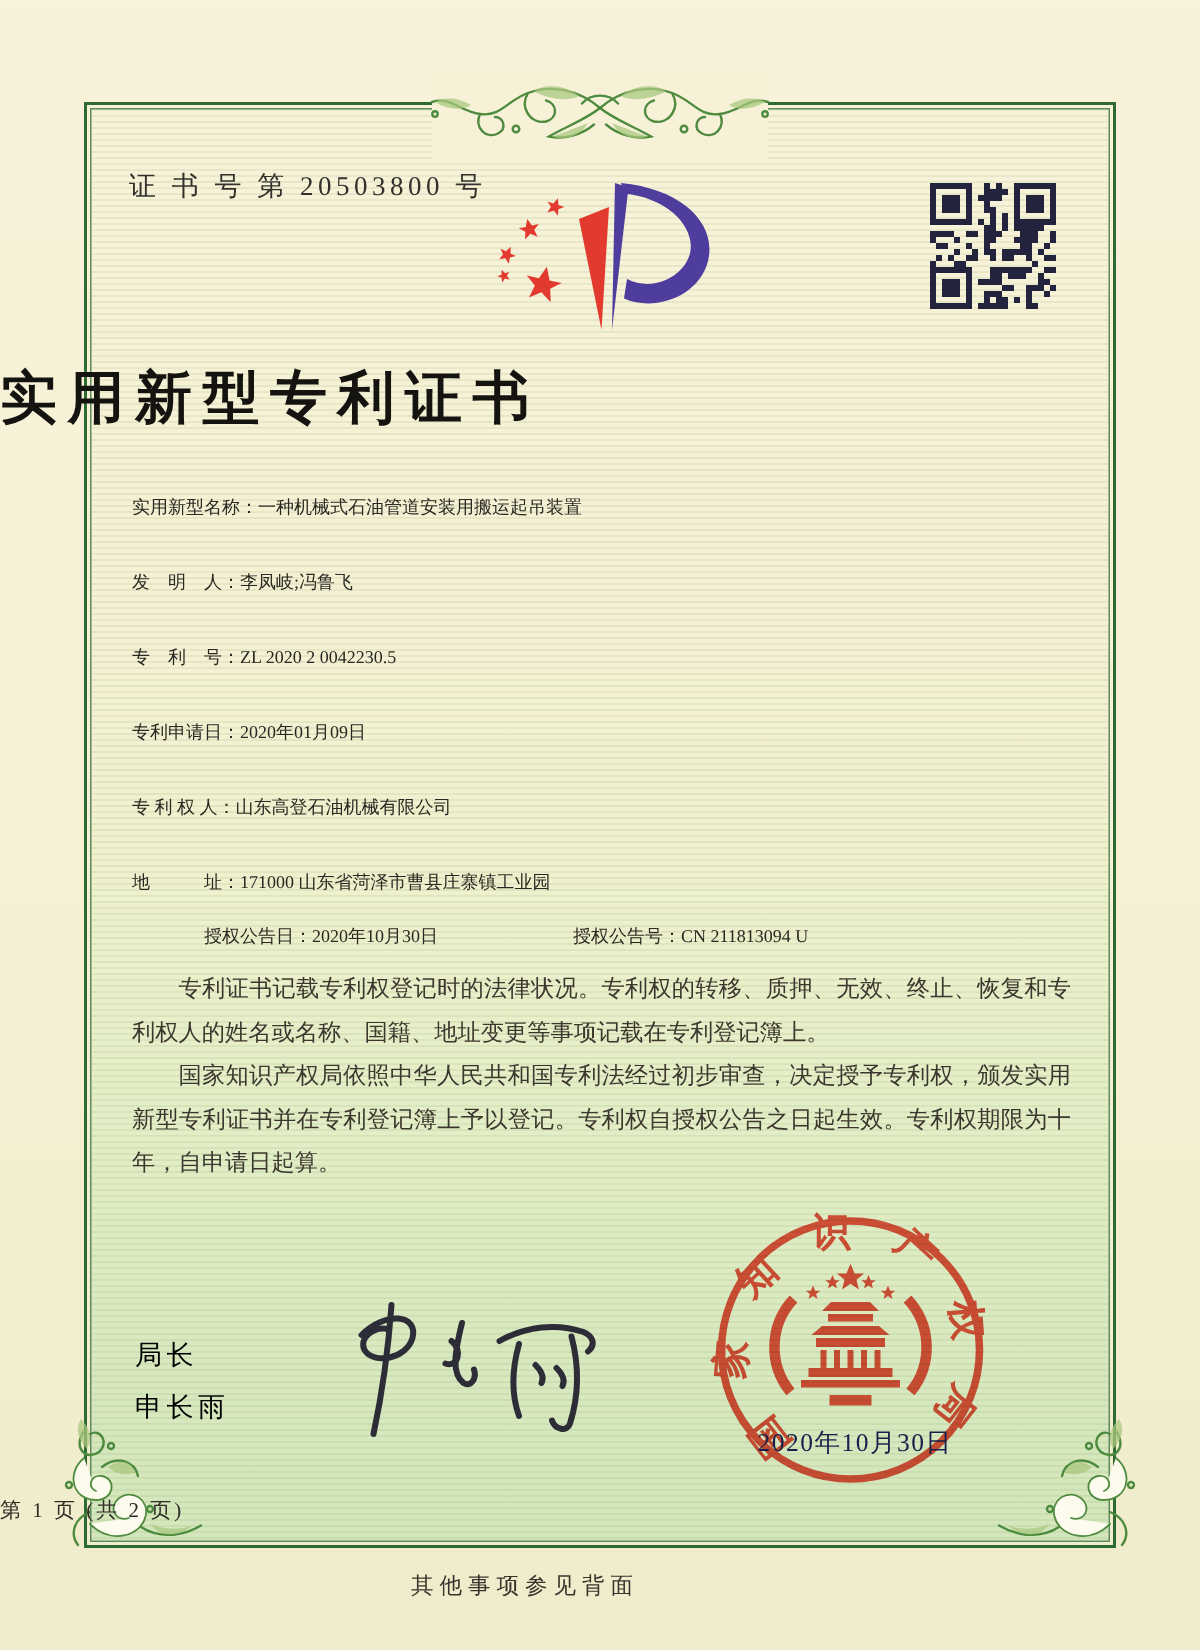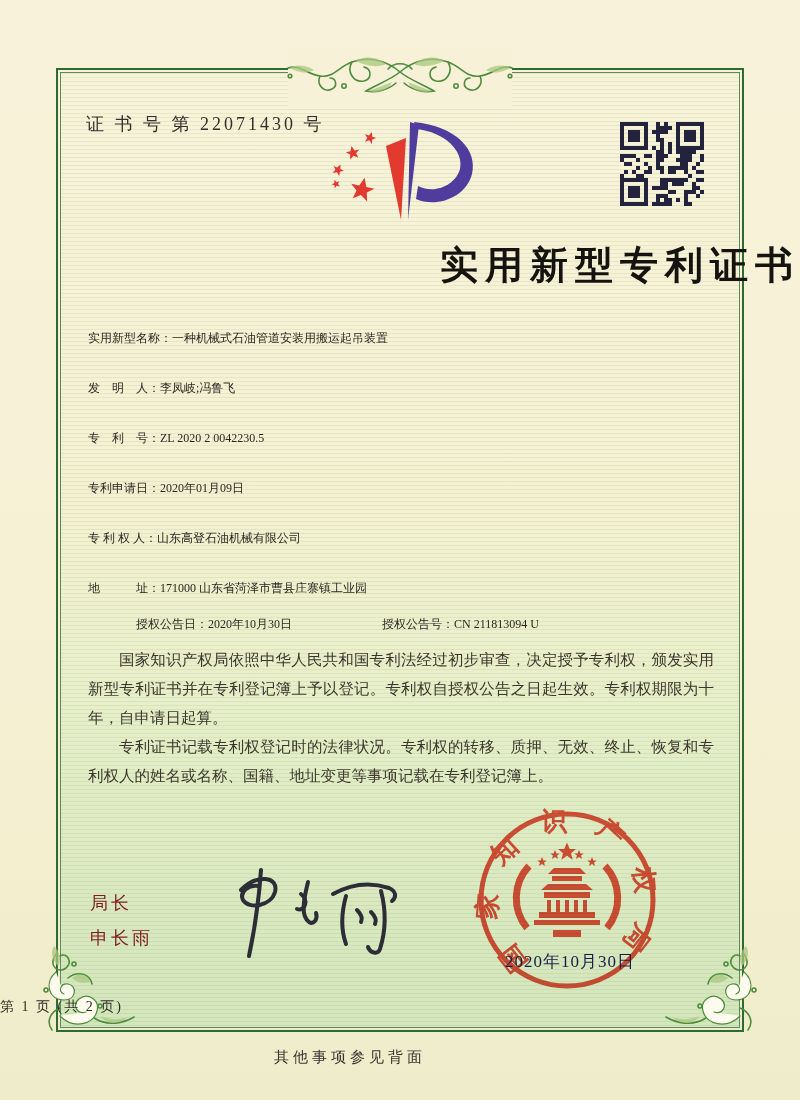--- a/index.html
+++ b/index.html
@@ -28,33 +28,33 @@
   }
   .frame-inner{
     position:absolute;inset:2px;border:1px solid var(--inner_line_green);
     background:
       repeating-linear-gradient(180deg, rgba(110,165,95,.13) 0 1px, rgba(110,165,95,0) 1px 4px),
       linear-gradient(180deg,#f8f2d9 0%,#f6f1d4 38%,#eff0cd 55%,#e3edc6 72%,#d9e8bf 88%,#d4e6bb 100%);
   }
   .abs{position:absolute;}
   .cert-no{left:86px;top:112px;font-size:18px;letter-spacing:3px;color:#33302b;}
   .title{
-    left:0;top:240px;width:800px;text-align:right;
+    left:0;top:240px;width:800px;text-align:left;
     font-size:38px;font-weight:700;letter-spacing:7px;color:#15130f;
   }
   .fields{left:88px;top:326px;width:624px;font-size:12px;}
   .field-row{height:24px;line-height:24px;margin-bottom:26px;white-space:nowrap;}
   .field-row.last{margin-bottom:12px;}
   .field-label{white-space:pre;}
   .grant-row{display:flex;height:24px;line-height:24px;white-space:nowrap;margin-left:48px;}
   .grant-pair-1{width:246px;}
   .paras{left:88px;top:645px;width:626px;font-size:15.5px;line-height:29px;
     color:#3c372e;text-align:justify;}
   .paras p{margin:0;text-indent:2em;}
-  .director{left:90px;top:891px;font-size:18px;letter-spacing:3px;color:#7f1d1d;}
+  .director{left:90px;top:891px;font-size:18px;letter-spacing:3px;color:#000000;}
   .director div{margin-bottom:11px;}
   .sig-svg{left:205px;top:858px;}
   .sig-svg path{stroke:#2d2d38;stroke-width:4;fill:none;stroke-linecap:round;stroke-linejoin:round;}
   .seal{left:465px;top:798px;opacity:.9;mix-blend-mode:multiply;}
   .seal .ring{fill:none;stroke:var(--seal_red);stroke-width:5;}
   .seal .emb{fill:var(--seal_red);}
   .seal .embs{fill:none;stroke:var(--seal_red);}
   .seal text{fill:var(--seal_red);font-weight:700;font-size:26px;letter-spacing:26px;
     font-family:"Liberation Serif","DejaVu Serif",serif;}
   .seal-date{left:470px;top:950px;width:200px;text-align:center;font-size:17px;
@@ -115,21 +115,21 @@
       <circle cx="16" cy="70" r="2"></circle>
     </g>
   </svg>
 </div>
 <div class="abs corner-right">
   <svg width="120" height="120" viewBox="0 0 120 120">
     <use href="#cornerOrn" transform="translate(120 0) scale(-1 1)"></use>
   </svg>
 </div>
 
-<div class="abs cert-no">证 书 号 第 22071430 号</div>
+<div class="abs cert-no">证 书 号 第 20503800 号</div>
 
 <div class="abs logo">
   <svg width="170" height="112" viewBox="0 0 170 112">
     <defs>
       <path id="st" d="M0,-10 L2.9,-3.1 L9.5,-3.1 L4.2,1.2 L5.9,8.1 L0,4 L-5.9,8.1 L-4.2,1.2 L-9.5,-3.1 L-2.9,-3.1 Z"></path>
     </defs>
     <path d="M92 6 C134 10 156 34 150 58 C144 82 114 92 94 83 L96 70 C114 79 134 68 138 53 C142 36 124 16 94 13 Z" fill="var(--logo_purple)"></path>
     <polygon points="88,6 97,9 86,104" fill="var(--logo_purple)"></polygon>
     <polygon points="64,30 84,22 79,104" fill="var(--logo_red)"></polygon>
     <g fill="var(--logo_red)">
@@ -396,22 +396,22 @@
     <div class="grant-pair-1">
       <span class="field-label">授权公告日：</span><span class="field-value">2020年10月30日</span>
     </div>
     <div>
       <span class="field-label">授权公告号：</span><span class="field-value">CN 211813094 U</span>
     </div>
   </div>
 </div>
 
 <div class="abs paras">
+  <p>专利证书记载专利权登记时的法律状况。专利权的转移、质押、无效、终止、恢复和专利权人的姓名或名称、国籍、地址变更等事项记载在专利登记簿上。</p>
   <p>国家知识产权局依照中华人民共和国专利法经过初步审查，决定授予专利权，颁发实用新型专利证书并在专利登记簿上予以登记。专利权自授权公告之日起生效。专利权期限为十年，自申请日起算。</p>
-  <p>专利证书记载专利权登记时的法律状况。专利权的转移、质押、无效、终止、恢复和专利权人的姓名或名称、国籍、地址变更等事项记载在专利登记簿上。</p>
 </div>
 
 <div class="abs director">
   <div>局长</div>
   <div>申长雨</div>
 </div>
 
 <div class="abs sig-svg">
   <svg width="210" height="105" viewBox="0 0 210 105">
     <path d="M36 32 C52 16 74 18 70 34 C66 48 44 52 38 42 C34 34 44 26 54 28"></path>

